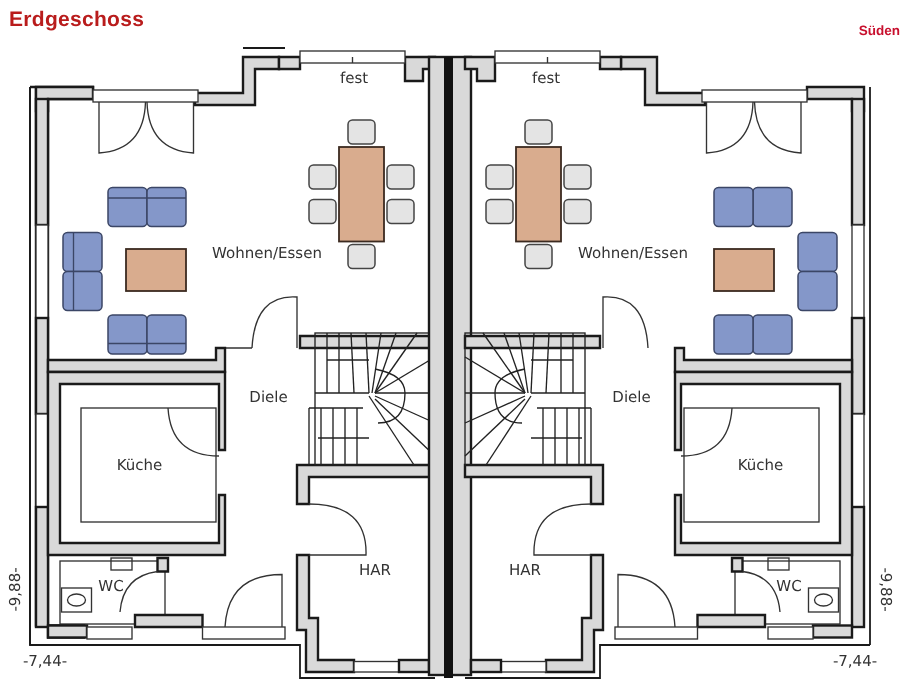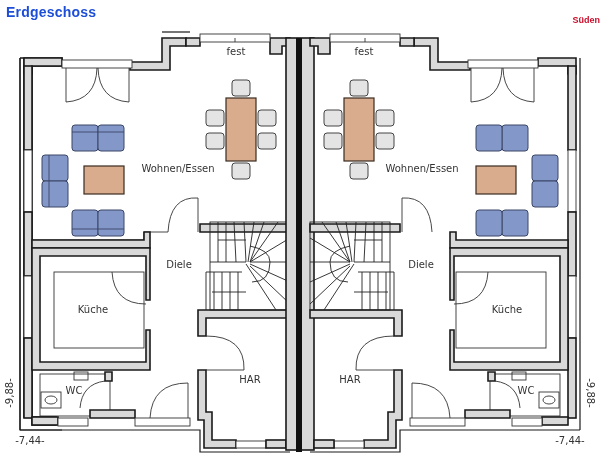--- a/index.html
+++ b/index.html
@@ -19,21 +19,21 @@
     .dim { font-size: 10px; fill: #333; font-family: "DejaVu Sans", sans-serif; }
     .sofa { fill: #8497c9; stroke: #3b4666; stroke-width: 1; }
     .table { fill: #d9ac8e; stroke: #3b2a20; stroke-width: 1.2; }
     .chair { fill: #e4e4e4; stroke: #444; stroke-width: 1; }
     .stair { fill: none; stroke: #222; stroke-width: 0.9; }
     .party { fill: #111; }
   </style>
 </head>
 <body>
 
-<div class="title" style="color:#1d4ed8">Erdgeschoss</div>
+<div class="title" style="color:#b91c1c">Erdgeschoss</div>
 <div class="north" style="color:#c8102e">Süden</div>
 
 <svg width="600" height="463" viewBox="0 0 600 463">
   <defs>
     <g id="sofa2h">
       <rect class="sofa" x="0" y="0" width="26" height="26" rx="3"></rect>
       <rect class="sofa" x="26" y="0" width="26" height="26" rx="3"></rect>
     </g>
   </defs>
 

